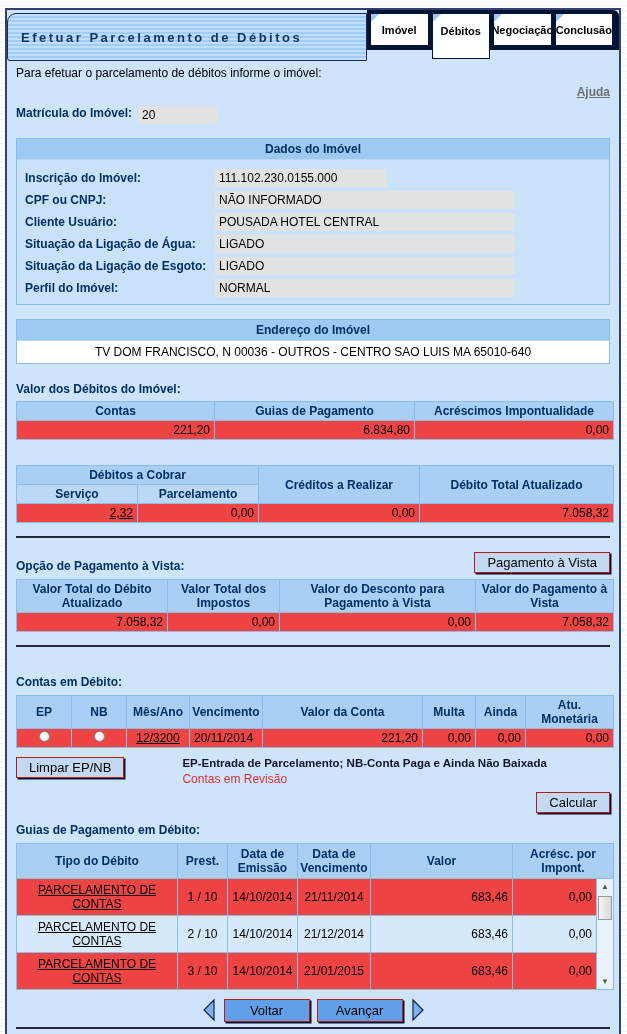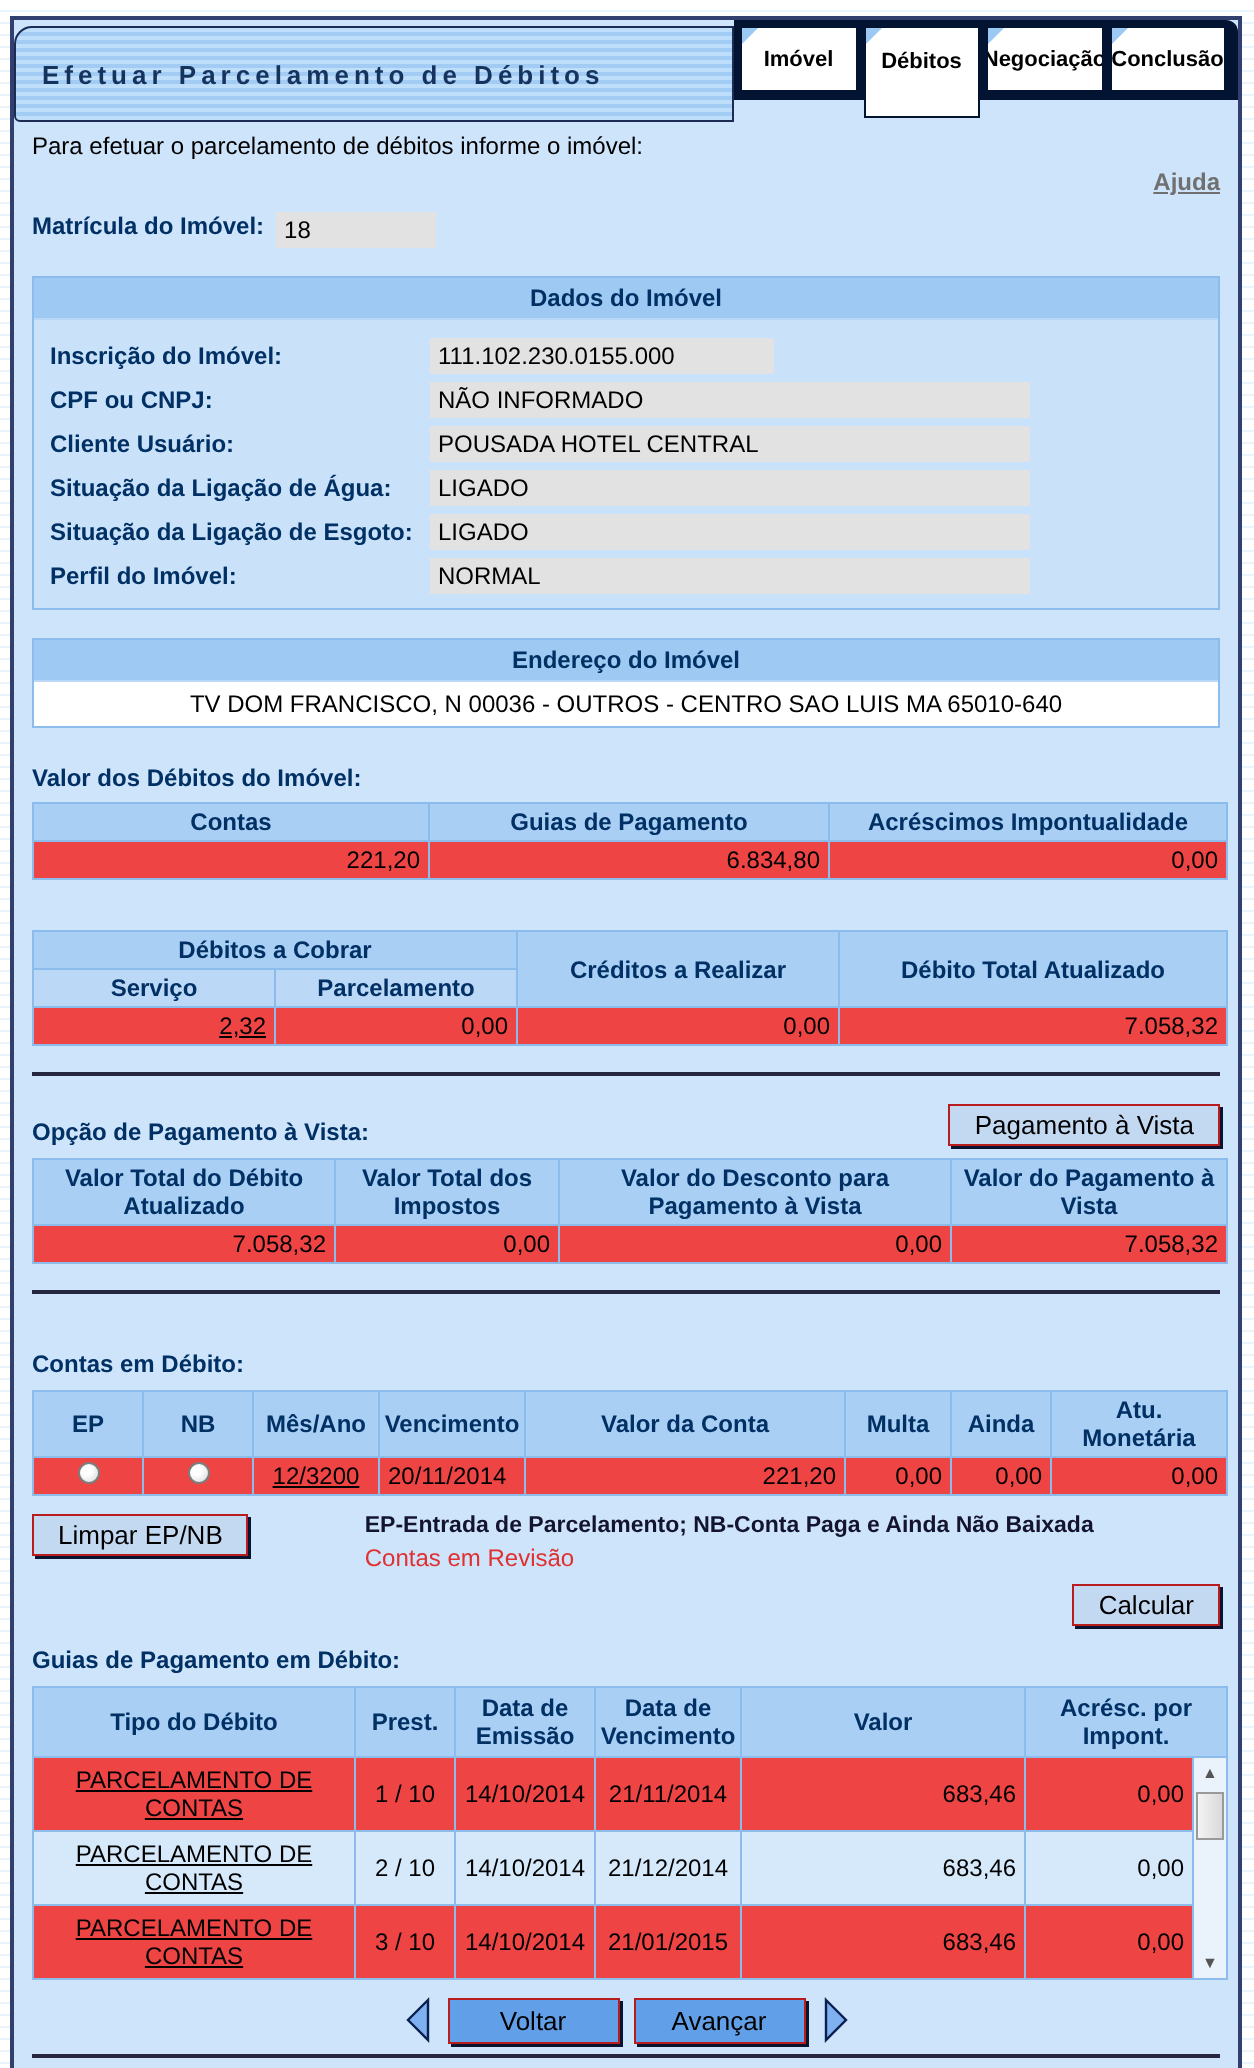--- a/index.html
+++ b/index.html
@@ -137,21 +137,21 @@
     </div>
   </div>
 
   <div class="intro">Para efetuar o parcelamento de débitos informe o imóvel:</div>
   <div class="help-row">
     <a class="help-link">Ajuda</a>
   </div>
 
   <div class="field-row">
     <span class="lbl">Matrícula do Imóvel:</span>
-    <span class="gray-box" style="width:80px">18</span>
+    <span class="gray-box" style="width:80px">20</span>
   </div>
 
   <div class="section-box">
     <div class="sec-head">Dados do Imóvel</div>
     <div class="sec-body">
       <div class="drow">
         <span class="dlab">Inscrição do Imóvel:</span>
         <span class="gray-box short">111.102.230.0155.000</span>
       </div>
       <div class="drow">

